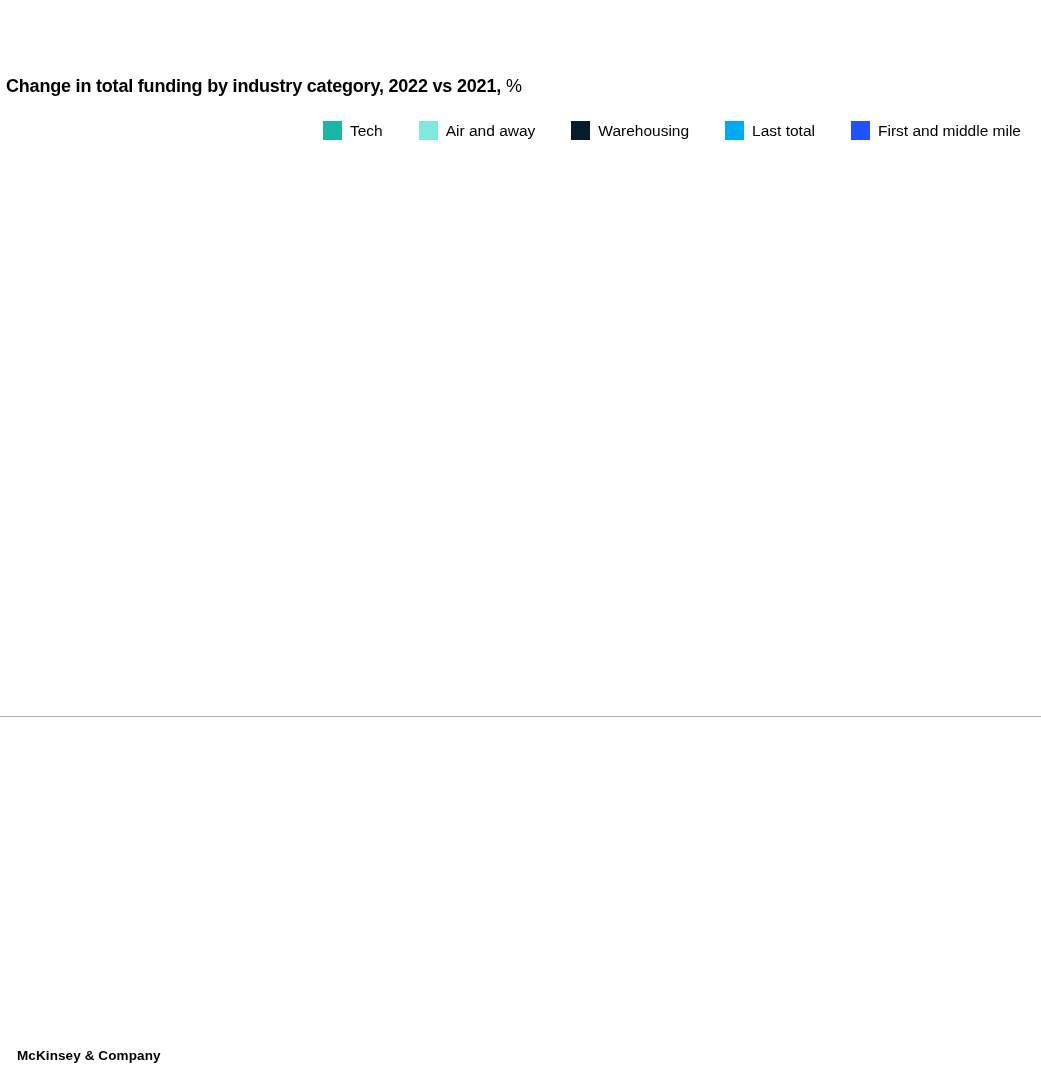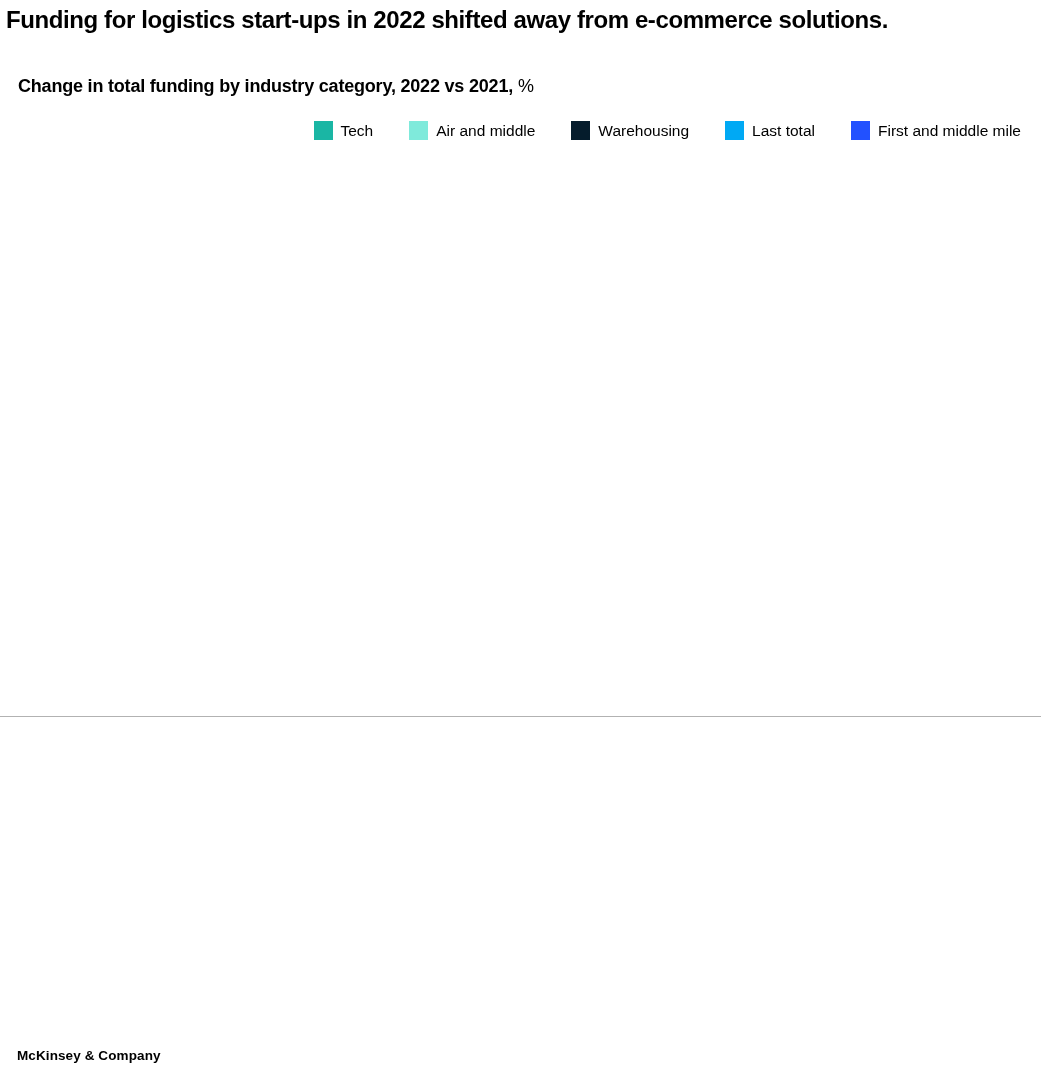--- a/index.html
+++ b/index.html
@@ -21,21 +21,21 @@
     width: 1032px;
     font-size: 24px;
     font-weight: 700;
     letter-spacing: -0.4px;
     line-height: 1.15;
     color: #000000;
   }
 
   .chart-subtitle {
     position: absolute;
-    left: 18px;
+    left: 6px;
     top: 76px;
     width: 1000px;
     font-size: 18px;
     line-height: 1.2;
     color: #000000;
   }
   .chart-subtitle .sub-bold { font-weight: 700; letter-spacing: -0.2px; }
   .chart-subtitle .sub-unit { font-weight: 400; }
 
   .legend {
@@ -110,34 +110,33 @@
     color: #000000;
     letter-spacing: 0.1px;
     margin-left: 11px;
   }
 </style>
 </head>
 <body>
 
 <div class="page">
 
-  <h1 class="chart-title">Funding for logistics start-ups in 2022 shifted away from e-commerce solutions.</h1>
 
   <h2 class="chart-subtitle">
     <span class="sub-bold">Change in total funding by industry category, 2022 vs 2021,</span><span class="sub-unit"> %</span>
   </h2>
 
   <div class="legend">
     <div class="legend-item">
       <span class="legend-swatch" style="background: rgb(26, 182, 164);"></span>
       <span class="legend-label">Tech</span>
     </div>
     <div class="legend-item">
       <span class="legend-swatch" style="background: rgb(127, 234, 219);"></span>
-      <span class="legend-label">Air and middle</span>
+      <span class="legend-label">Air and away</span>
     </div>
     <div class="legend-item">
       <span class="legend-swatch" style="background: rgb(5, 28, 44);"></span>
       <span class="legend-label">Warehousing</span>
     </div>
     <div class="legend-item">
       <span class="legend-swatch" style="background: rgb(0, 169, 244);"></span>
       <span class="legend-label">Last total</span>
     </div>
     <div class="legend-item">

